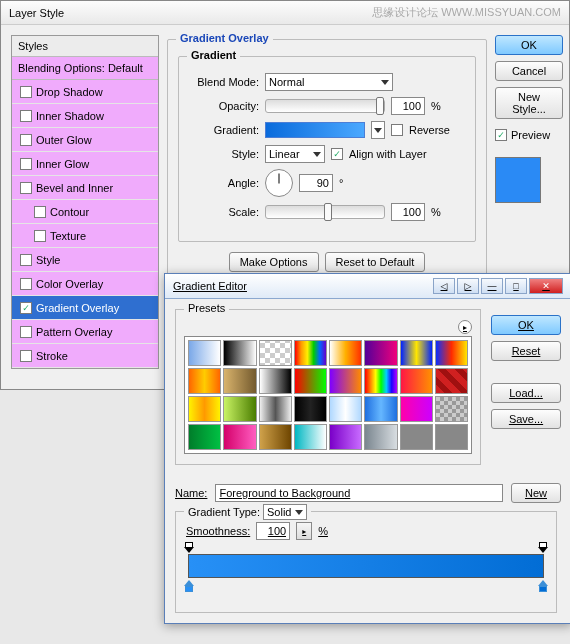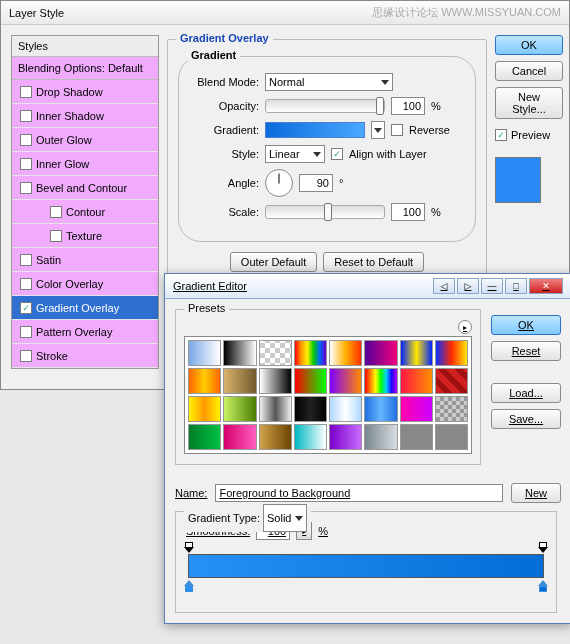--- a/index.html
+++ b/index.html
@@ -9,21 +9,21 @@
 .ls-window { position:absolute; left:0; top:0; width:570px; background:#f0f0f0; border:1px solid #888; }
 .ls-title { background:linear-gradient(#fdfdfd,#e9e9e9); padding:4px 8px; font-size:12px; border-bottom:1px solid #ccc; display:flex; justify-content:space-between; align-items:center;}
 .watermark { color:#777; font-size:11px; opacity:.6;}
 .ls-body { display:flex; padding:10px 6px 20px 10px; gap:8px; }
 
 
 .styles-panel { width:148px; border:1px solid #999; background:#f0abfc; }
 .styles-hdr { background:#ececec; border-bottom:1px solid #bbb; padding:4px 6px; }
 .styles-sub { border-bottom:1px solid #bbb; padding:5px 6px; }
 .style-item { padding:5px 6px 5px 8px; border-bottom:1px solid #e5e5e5; display:flex; align-items:center; gap:4px; height:24px;}
-.style-item.sub { padding-left:38px; }
+.style-item.sub { padding-left:22px; }
 .style-item.sel { background:#2f6fd0; color:#fff; }
 .chk { width:12px; height:12px; border:1px solid #7a7a7a; background:#fff; display:inline-flex; align-items:center; justify-content:center; font-size:9px; color:#2a6; }
 
 
 .center { flex:1; position:relative; }
 .fieldset { border:1px solid #bcbcbc; border-radius:2px; padding:10px 10px 14px 10px; margin-top:4px; position:relative; }
 .legend { position:absolute; top:-8px; left:8px; background:#f0f0f0; padding:0 4px; color:#1a47b8; font-weight:bold;}
 .legend2 { position:absolute; top:-8px; left:8px; background:#f0f0f0; padding:0 4px; font-weight:bold;}
 .row { display:flex; align-items:center; gap:6px; margin:6px 0; }
 .row .lab { width:70px; text-align:right; }
@@ -99,33 +99,33 @@
           <div class="style-item">
             <span class="chk"></span>
             <span>Outer Glow</span>
           </div>
           <div class="style-item">
             <span class="chk"></span>
             <span>Inner Glow</span>
           </div>
           <div class="style-item">
             <span class="chk"></span>
-            <span>Bevel and Contour</span>
+            <span>Bevel and Inner</span>
           </div>
           <div class="style-item sub">
             <span class="chk"></span>
             <span>Contour</span>
           </div>
           <div class="style-item sub">
             <span class="chk"></span>
             <span>Texture</span>
           </div>
           <div class="style-item">
             <span class="chk"></span>
-            <span>Satin</span>
+            <span>Style</span>
           </div>
           <div class="style-item">
             <span class="chk"></span>
             <span>Color Overlay</span>
           </div>
           <div class="style-item sel">
             <span class="chk">✓</span>
             <span>Gradient Overlay</span>
           </div>
           <div class="style-item">
@@ -135,21 +135,21 @@
           <div class="style-item">
             <span class="chk"></span>
             <span>Stroke</span>
           </div>
         </div>
     </div>
 
     <div class="center">
       <div class="fieldset">
         <span class="legend">Gradient Overlay</span>
-        <div class="fieldset" style="margin-top:6px;border-radius:23px;">
+        <div class="fieldset" style="margin-top:6px;">
           <span class="legend2">Gradient</span>
 
           <div class="row">
             <span class="lab">Blend Mode:</span>
             <span class="select" style="width:128px">
                 <span>Normal</span>
                 <span class="flex1"></span>
                 <span class="tri-dd"></span>
               </span>
           </div>
@@ -197,21 +197,21 @@
             <span class="lab">Scale:</span>
             <div class="slider">
                 <div class="thumb" style="left:58px"></div>
               </div>
             <input type="text" style="width: 34px; text-align: right;" value="100">
             <span>%</span>
           </div>
 
         </div>
         <div class="row" style="justify-content:center;margin-top:10px">
-          <span class="btn">Outer Default</span>
+          <span class="btn">Make Options</span>
           <span class="btn">Reset to Default</span>
         </div>
       </div>
     </div>
 
     <div class="btn-col" style="position:static;width:68px">
       <span class="btn blue">OK</span>
       <span class="btn">Cancel</span>
       <span class="btn">New Style...</span>
       <div class="preview-chk-row">
@@ -288,21 +288,21 @@
 
   <div class="namebar">
     <span>Name:</span>
     <input type="text" value="Foreground to Background" style="">
     <span class="btn" style="width:50px">New</span>
   </div>
 
   <div class="type-fs">
     <span class="lg">
       <span>Gradient Type:</span>
-      <span class="select" style="height:28px">
+      <span class="select" style="height:16px">
           <span>Solid</span>
           <span class="tri-dd"></span>
         </span>
     </span>
     <div class="smooth-row">
       <span>Smoothness:</span>
       <input type="text" style="width: 34px; text-align: right;" value="100">
       <span class="spin">▸</span>
       <span>%</span>
     </div>

